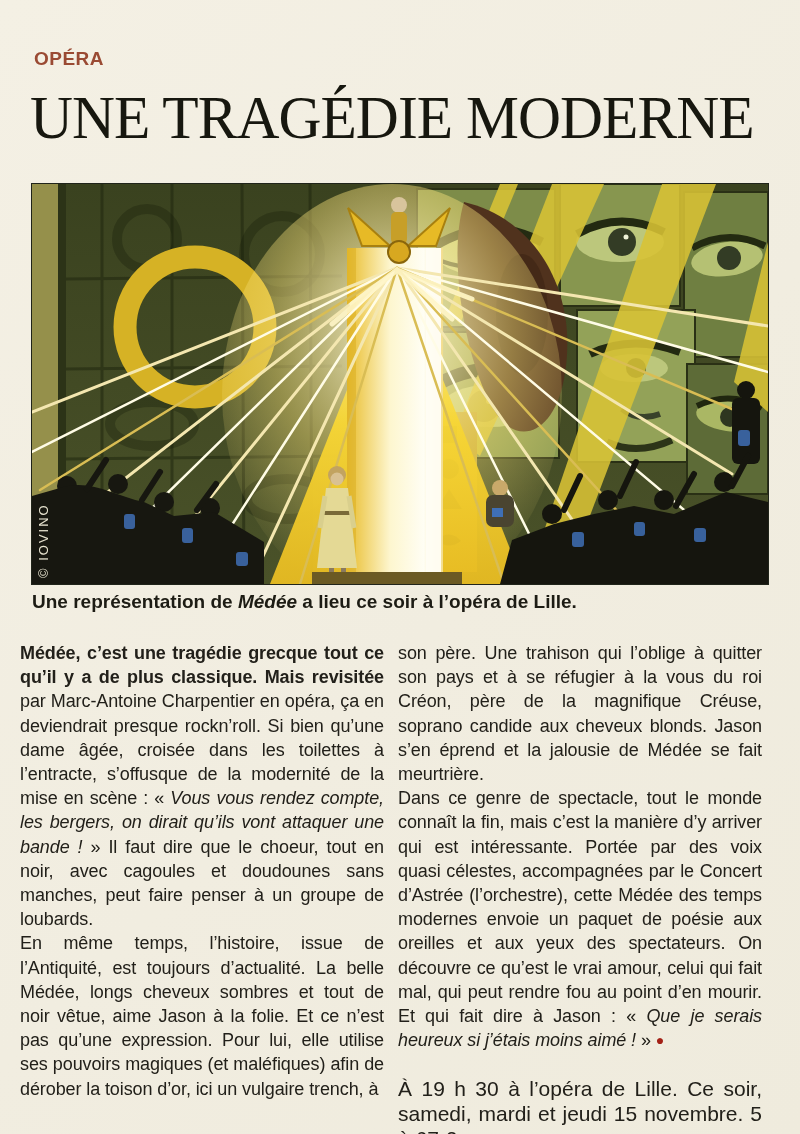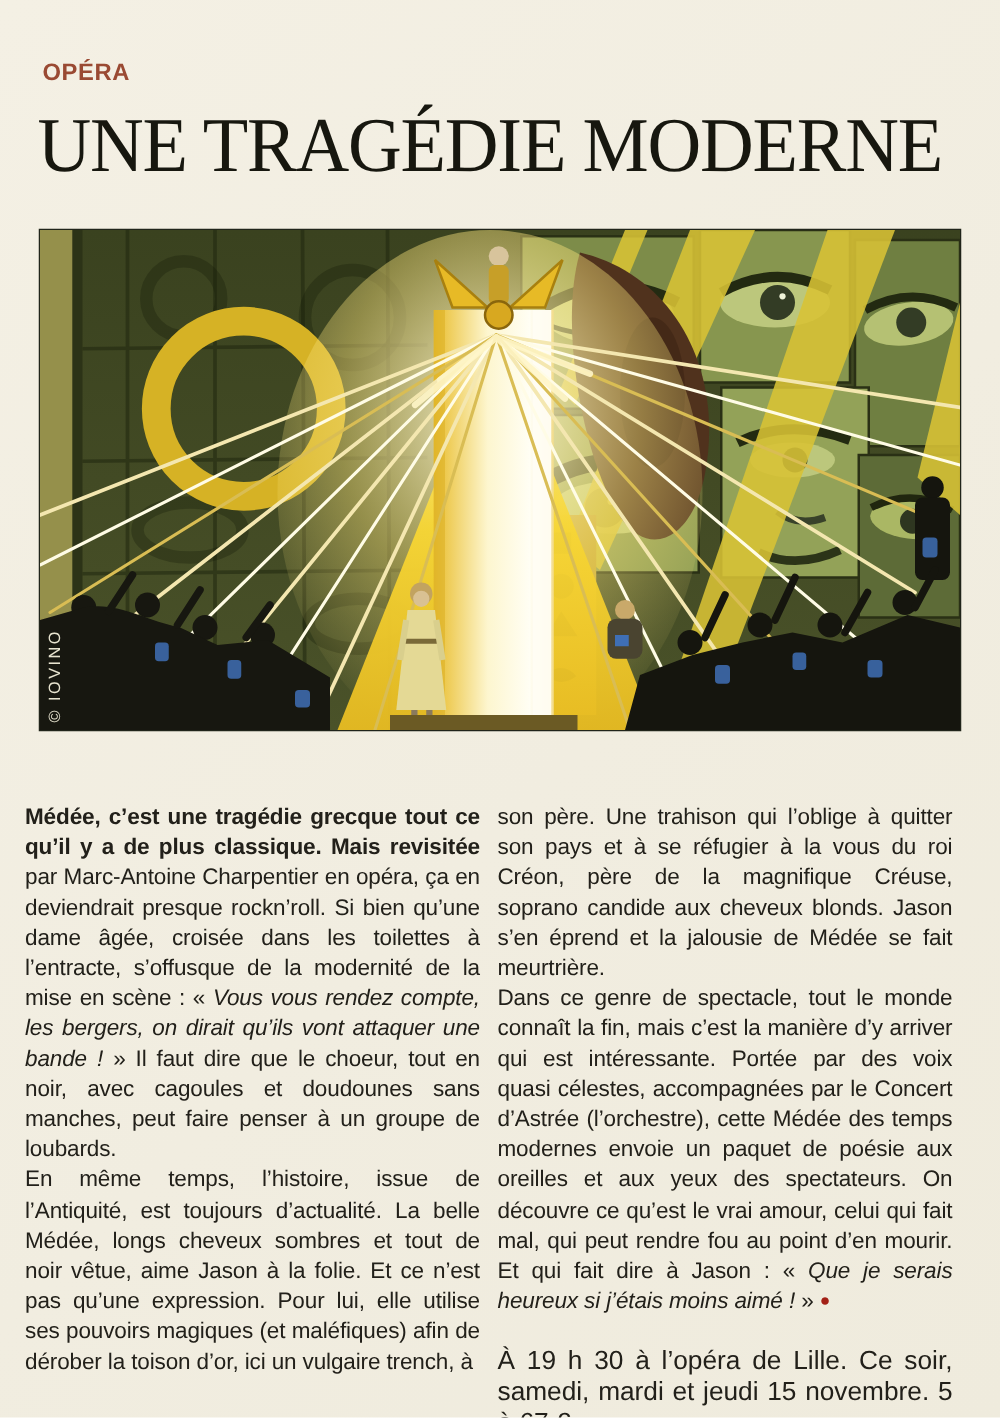--- a/index.html
+++ b/index.html
@@ -277,20 +277,21 @@
         <rect x="297" y="384" width="5" height="16" fill="#8a7a5e"></rect>
         <rect x="309" y="384" width="5" height="16" fill="#8a7a5e"></rect>
       </g>
 
       <rect x="280" y="388" width="150" height="12" fill="#6b5a24"></rect>
 
       <text transform="translate(16,394) rotate(-90)" fill="#e8e4d0" font-size="13" letter-spacing="2" font-family="Liberation Sans, sans-serif">© IOVINO</text>
     </svg>
   </figure>
 
+  <p class="caption"><span class="seg-bold">Une représentation de </span><span class="seg-bold-italic">Médée</span><span class="seg-bold"> a lieu ce soir à l’opéra de Lille.</span></p>
 
   <div class="columns">
     <div class="col">
       <div>
           <p><span class="seg-bold">Médée, c’est une tragédie grecque tout ce qu’il y a de plus classique. Mais revisitée </span><span class="seg-normal">par Marc-Antoine Charpentier en opéra, ça en deviendrait presque rockn’roll. Si bien qu’une dame âgée, croisée dans les toilettes à l’entracte, s’offusque de la modernité de la mise en scène : « </span><span class="seg-italic">Vous vous rendez compte, les bergers, on dirait qu’ils vont attaquer une bande !</span><span class="seg-normal"> » Il faut dire que le choeur, tout en noir, avec cagoules et doudounes sans manches, peut faire penser à un groupe de loubards.</span></p>
           <p><span class="seg-normal">En même temps, l’histoire, issue de l’Antiquité, est toujours d’actualité. La belle Médée, longs cheveux sombres et tout de noir vêtue, aime Jason à la folie. Et ce n’est pas qu’une expression. Pour lui, elle utilise ses pouvoirs magiques (et maléfiques) afin de dérober la toison d’or, ici un vulgaire trench, à</span></p>
         </div>
     </div>
     <div class="col">
       <div>

